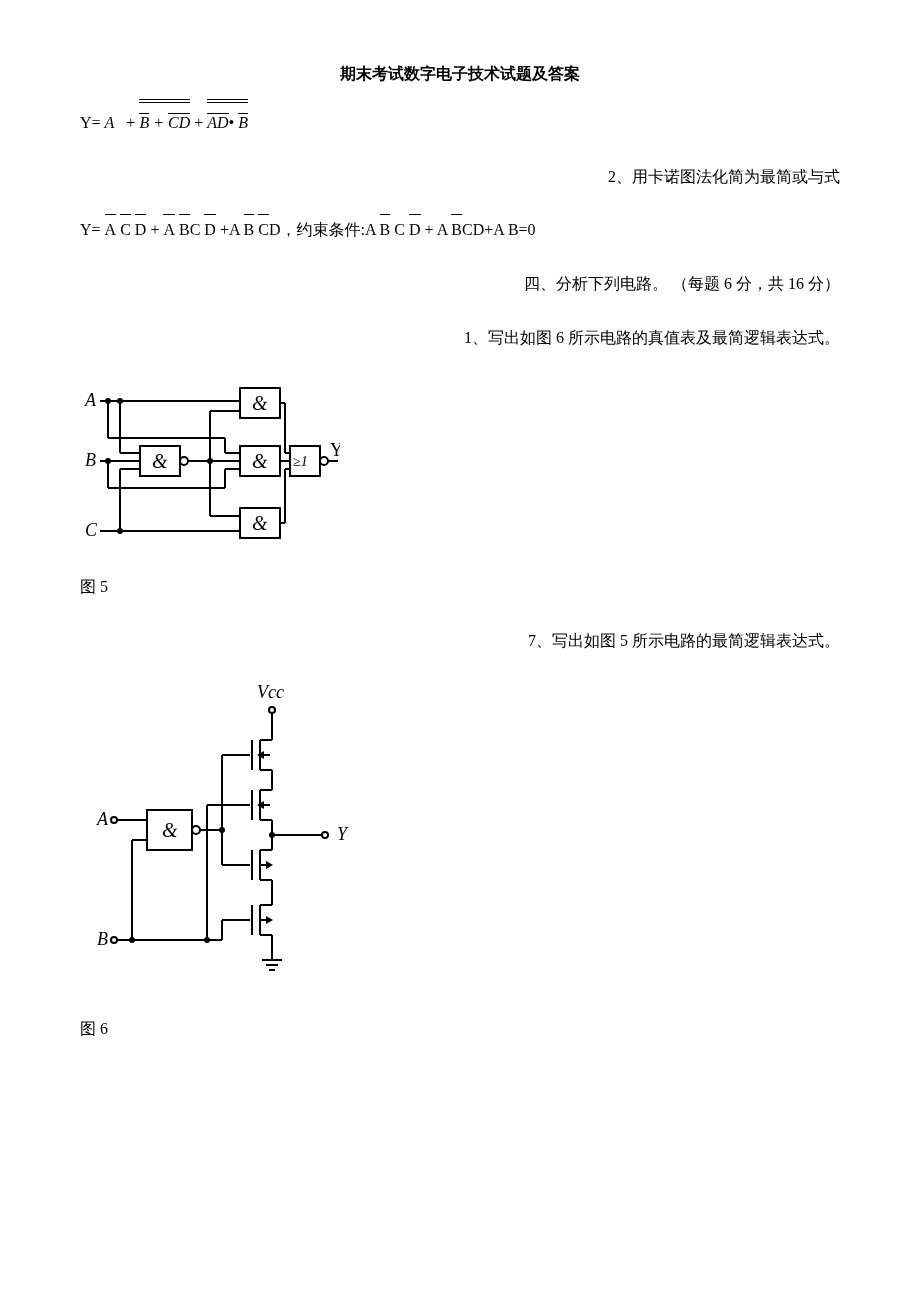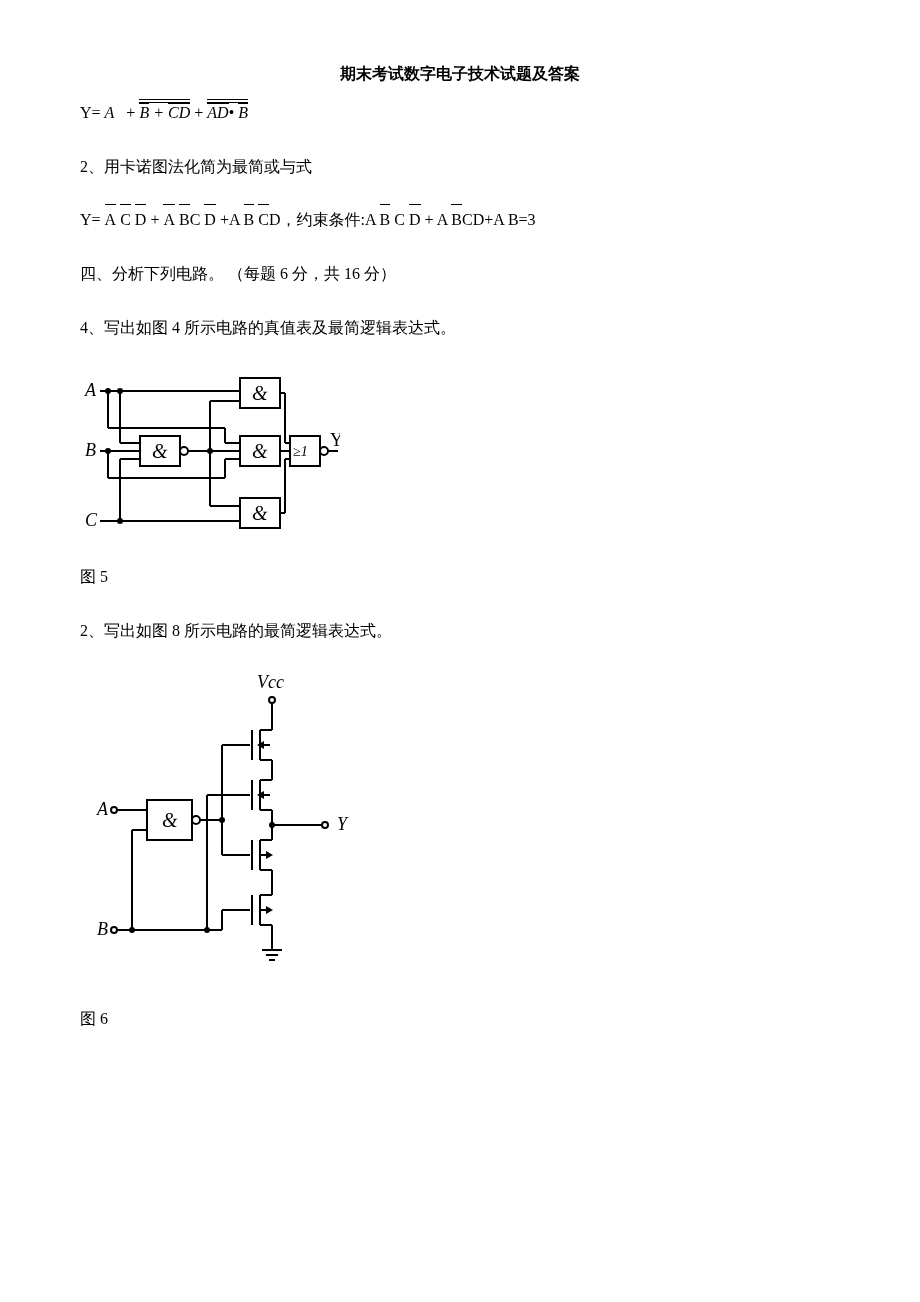--- a/index.html
+++ b/index.html
@@ -15,32 +15,33 @@
     }
     .title {
       text-align: center;
       font-weight: bold;
     }
     .formula-line {
       margin: 10px 0 25px 0;
       font-family: "Times New Roman", serif;
     }
     .question {
-      margin: 15px 0 25px 0;
+      margin: 15px 0 25px 16px;
+      text-align: right;
     }
     .double-overline {
       border-top: 1px solid #000;
       display: inline-block;
       line-height: 1;
       padding-top: 2px;
     }
     .double-overline .inner {
       border-top: 1px solid #000;
       display: inline-block;
-      padding-top: 2px;
+      padding-top: 12px;
     }
     .italic { font-style: italic; }
     svg { display: block; }
     .fig-label {
       margin: 15px 0 25px 0;
     }
     .circuit-container {
       margin: 20px 0 10px 0;
     }
     .circuit-container.fig5 {
@@ -72,26 +73,26 @@
   <span class="double-overline"><span class="inner"><span class="italic ol-sup">AD</span><span class="italic">•</span> <span class="italic ol-sup">B</span></span></span>
 </div>
 
 <div class="question">2、用卡诺图法化简为最简或与式</div>
 
 <div class="formula-line">
   <span>Y= </span>
   <span class="ol-sup">A</span><span> </span><span class="ol-sup">C</span><span> </span><span class="ol-sup">D</span><span> + </span>
   <span class="ol-sup">A</span><span> </span><span class="ol-sup">B</span><span>C </span><span class="ol-sup">D</span><span> +A </span>
   <span class="ol-sup">B</span><span> </span><span class="ol-sup">C</span><span>D</span><span>，约束条件:A </span>
-  <span class="ol-sup">B</span><span> C   </span><span class="ol-sup">D</span><span> +  A </span><span class="ol-sup">B</span><span>CD+A B=3</span>
+  <span class="ol-sup">B</span><span> C   </span><span class="ol-sup">D</span><span> +  A </span><span class="ol-sup">B</span><span>CD+A B=0</span>
 </div>
 
 <div class="question">四、分析下列电路。 （每题 6 分，共 16 分）</div>
 
-<div class="question">4、写出如图 4 所示电路的真值表及最简逻辑表达式。</div>
+<div class="question">1、写出如图 6 所示电路的真值表及最简逻辑表达式。</div>
 
 <div class="circuit-container">
 <svg width="260" height="180" viewBox="0 0 260 180">
   <style>
     .wire { stroke:#000; stroke-width:2; fill:none; }
     .node { fill:#000; }
     .gate-box { stroke:#000; stroke-width:2; fill:#fff; }
     .gate-text { font-family:serif; font-size:18px; font-style:italic; }
     .io-text { font-family:"Times New Roman",serif; font-size:18px; font-style:italic; }
   </style>
@@ -154,21 +155,21 @@
   <line x1="205" y1="145" x2="205" y2="91" class="wire"></line>
   <line x1="205" y1="91" x2="210" y2="91" class="wire"></line>
 
   <line x1="248" y1="83" x2="258" y2="83" class="wire"></line>
   <text x="250" y="78" class="io-text" style="font-style:normal">Y</text>
 </svg>
 </div>
 
 <div class="fig-label">图 5</div>
 
-<div class="question">2、写出如图 8 所示电路的最简逻辑表达式。</div>
+<div class="question">7、写出如图 5 所示电路的最简逻辑表达式。</div>
 
 <div class="circuit-container fig5">
 <svg width="280" height="320" viewBox="0 0 280 320">
   <style>
     .wire { stroke:#000; stroke-width:2; fill:none; }
     .node { fill:#000; }
     .gate-box { stroke:#000; stroke-width:2; fill:#fff; }
     .gate-text { font-family:serif; font-size:20px; }
     .io-text { font-family:"Times New Roman",serif; font-size:18px; }
   </style>

